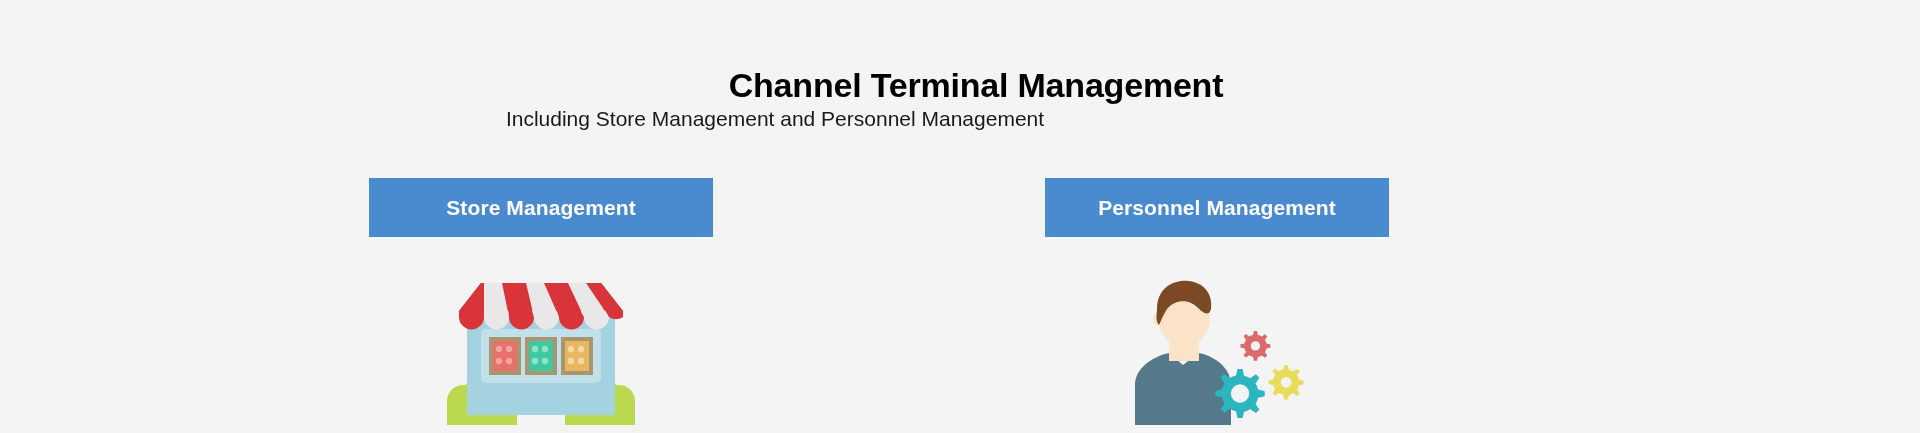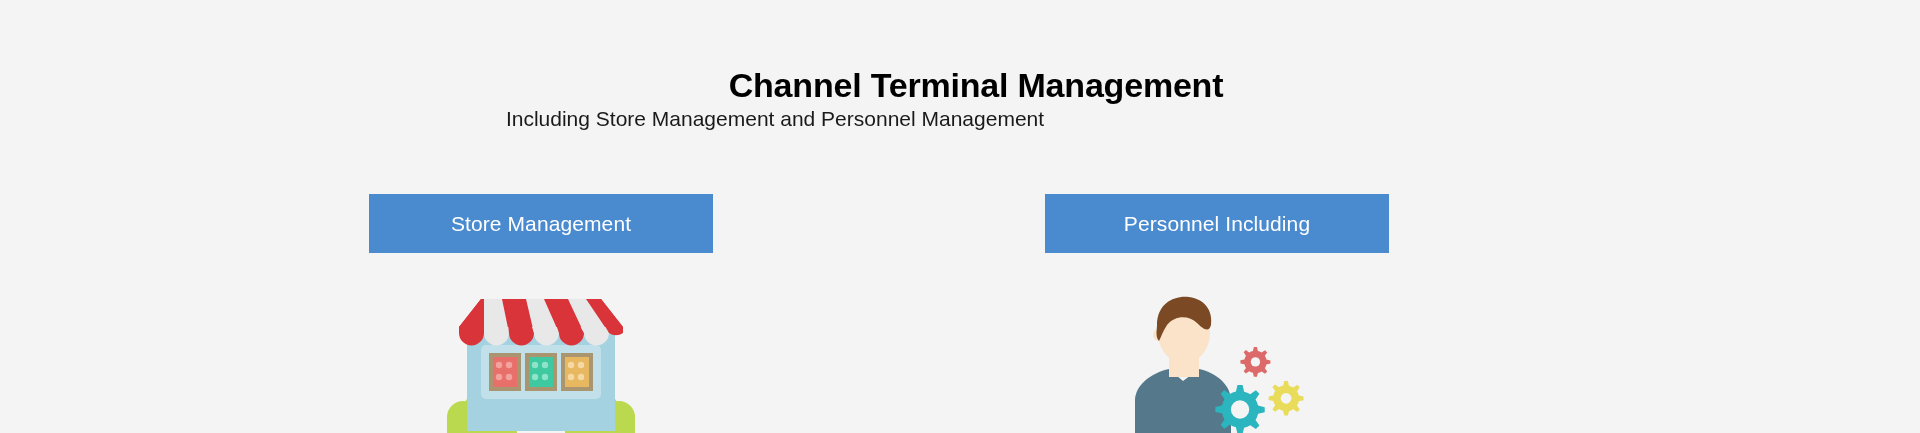--- a/index.html
+++ b/index.html
@@ -51,24 +51,25 @@
     line-height: 1;
     position: absolute;
     top: 108px;
     left: 0;
     width: 1550px;
   }
 
   
   .columns {
     position: absolute;
-    top: 194px;
+    top: 178px;
     left: 0;
     width: 1897px;
     height: 240px;
+    font-weight: bold;
   }
   .column {
     position: absolute;
     top: 0;
     width: 344px;
   }
   .column-store { left: 369px; }
   .column-personnel { left: 1045px; }
 
   .node-button {
@@ -171,21 +172,21 @@
             <path d="M85 10 L103 10 L118 44 A12 12 0 0 1 93 44 Z" fill="#e8e8e8"></path>
             <path d="M106 10 L124 10 L143 44 A12 12 0 0 1 118 44 Z" fill="#d9343a"></path>
             <path d="M127 10 L145 10 L168 44 A12 12 0 0 1 143 44 Z" fill="#e8e8e8"></path>
             <path d="M148 10 L160 10 L182 38 L182 44 A12 12 0 0 1 168 44 Z" fill="#d9343a"></path>
           </g>
         </svg>
       </div>
     </div>
 
     <div class="column column-personnel">
-      <div class="node-button">Personnel Including</div>
+      <div class="node-button">Personnel Management</div>
 
       <div class="icon-wrap">
         <svg width="200" height="160" viewBox="0 0 200 160" xmlns="http://www.w3.org/2000/svg">
 
           <path d="M18 152 L18 112 C18 96 34 84 52 80 L66 92 L82 80 C100 84 114 96 114 112 L114 152 Z" fill="#55798a"></path>
 
           <rect x="52" y="62" width="30" height="26" fill="#fae3c8"></rect>
 
           <ellipse cx="67" cy="44" rx="26" ry="30" fill="#fae3c8"></ellipse>
 

